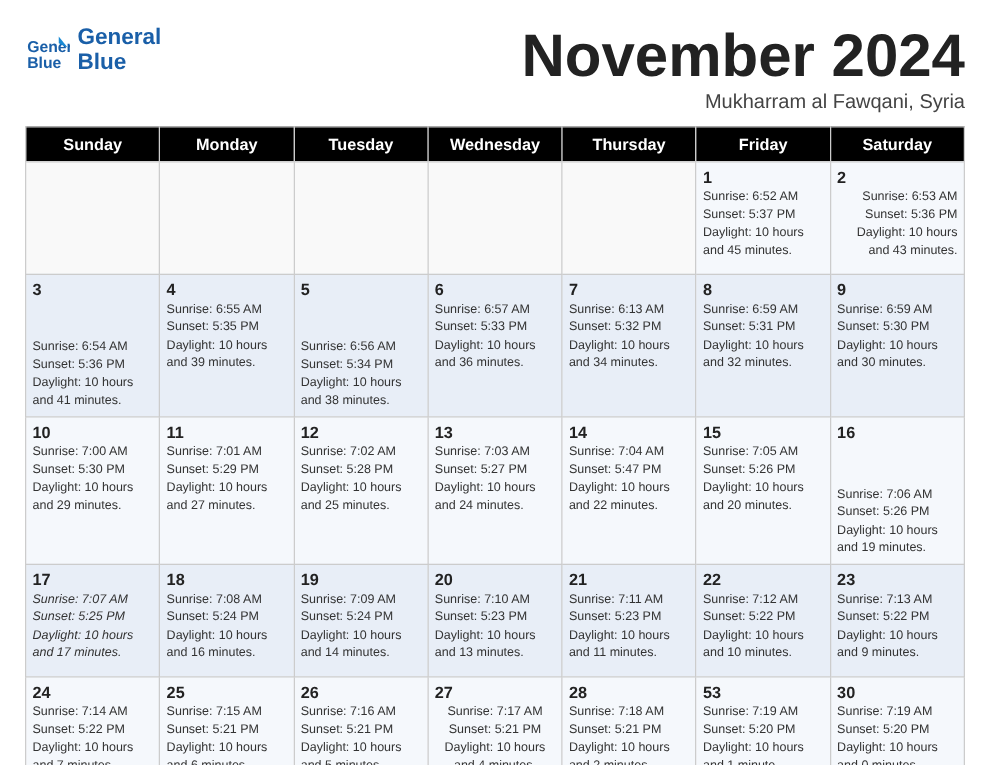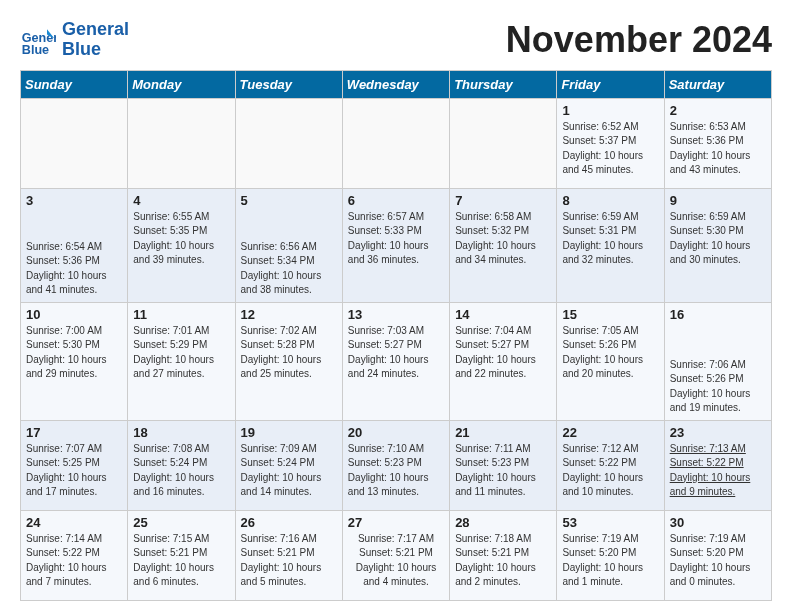--- a/index.html
+++ b/index.html
@@ -30,43 +30,42 @@
       color: #1a5fa8;
     }
     .logo-icon {
       width: 36px;
       height: 36px;
     }
     .title-block {
       text-align: right;
     }
     .calendar-title {
-      font-size: 36px;
+      font-size: 48px;
       font-weight: bold;
       color: #222;
       line-height: 1.1;
     }
     .calendar-subtitle {
       font-size: 16px;
       color: #444;
     }
     table {
       width: 100%;
       border-collapse: collapse;
       table-layout: fixed;
     }
     thead tr th {
-      background-color: #0369a1;
+      background-color: #000000;
       color: #fff;
       font-size: 13px;
       font-weight: bold;
       padding: 6px 4px;
-      text-align: left;
+      text-align: center;
       border: 1px solid #ccc;
-      font-style: italic;
     }
     tbody tr td {
       vertical-align: top;
       border: 1px solid #ccc;
       padding: 4px 5px;
       font-size: 10.5px;
       color: #333;
       height: 90px;
       background: #fff;
     }
@@ -102,20 +101,21 @@
       <text x="2" y="36" font-size="14" font-weight="bold" fill="#1a5fa8">Blue</text>
       <polygon points="30,8 38,18 30,14" fill="#1a8ad4"></polygon>
     </svg>
     <div class="logo-text">
       <div><span>General</span></div>
       <div><span>Blue</span></div>
     </div>
   </div>
   <div class="title-block">
     <div class="calendar-title">November 2024</div>
+    <div class="calendar-subtitle">Mukharram al Fawqani, Syria</div>
   </div>
 </div>
 
 <table>
   <thead>
     <tr>
     <th>Sunday</th>
         <th>Monday</th>
         <th>Tuesday</th>
         <th>Wednesday</th>
@@ -133,21 +133,21 @@
         <td class="empty"></td>
         <td>
           <span class="day-number">1</span>
           <div class="day-info" style="white-space: pre-line;">Sunrise: 6:52 AM
 Sunset: 5:37 PM
 Daylight: 10 hours
 and 45 minutes.</div>
         </td>
         <td>
           <span class="day-number">2</span>
-          <div class="day-info" style="white-space: pre-line;">Sunrise: 6:53 AM
+          <div class="day-info" style="white-space: pre-line; text-align: right;">Sunrise: 6:53 AM
 Sunset: 5:36 PM
 Daylight: 10 hours
 and 43 minutes.</div>
         </td>
       </tr>
       <tr>
         <td>
           <span class="day-number">3</span>
           <div class="day-info" style="white-space: pre-line; margin-top: 32px;">Sunrise: 6:54 AM
 Sunset: 5:36 PM
@@ -170,21 +170,21 @@
         </td>
         <td>
           <span class="day-number">6</span>
           <div class="day-info" style="white-space: pre-line;">Sunrise: 6:57 AM
 Sunset: 5:33 PM
 Daylight: 10 hours
 and 36 minutes.</div>
         </td>
         <td>
           <span class="day-number">7</span>
-          <div class="day-info" style="white-space: pre-line;">Sunrise: 6:58 AM
+          <div class="day-info" style="white-space: pre-line;">Sunrise: 6:13 AM
 Sunset: 5:32 PM
 Daylight: 10 hours
 and 34 minutes.</div>
         </td>
         <td>
           <span class="day-number">8</span>
           <div class="day-info" style="white-space: pre-line;">Sunrise: 6:59 AM
 Sunset: 5:31 PM
 Daylight: 10 hours
 and 32 minutes.</div>
@@ -222,21 +222,21 @@
         <td>
           <span class="day-number">13</span>
           <div class="day-info" style="white-space: pre-line;">Sunrise: 7:03 AM
 Sunset: 5:27 PM
 Daylight: 10 hours
 and 24 minutes.</div>
         </td>
         <td>
           <span class="day-number">14</span>
           <div class="day-info" style="white-space: pre-line;">Sunrise: 7:04 AM
-Sunset: 5:27 PM
+Sunset: 5:47 PM
 Daylight: 10 hours
 and 22 minutes.</div>
         </td>
         <td>
           <span class="day-number">15</span>
           <div class="day-info" style="white-space: pre-line;">Sunrise: 7:05 AM
 Sunset: 5:26 PM
 Daylight: 10 hours
 and 20 minutes.</div>
         </td>
@@ -244,21 +244,21 @@
           <span class="day-number">16</span>
           <div class="day-info" style="white-space: pre-line; margin-top: 36px;">Sunrise: 7:06 AM
 Sunset: 5:26 PM
 Daylight: 10 hours
 and 19 minutes.</div>
         </td>
       </tr>
       <tr>
         <td>
           <span class="day-number">17</span>
-          <div class="day-info" style="white-space: pre-line;">Sunrise: 7:07 AM
+          <div class="day-info" style="white-space: pre-line; font-style: italic;">Sunrise: 7:07 AM
 Sunset: 5:25 PM
 Daylight: 10 hours
 and 17 minutes.</div>
         </td>
         <td>
           <span class="day-number">18</span>
           <div class="day-info" style="white-space: pre-line;">Sunrise: 7:08 AM
 Sunset: 5:24 PM
 Daylight: 10 hours
 and 16 minutes.</div>
@@ -286,21 +286,21 @@
         </td>
         <td>
           <span class="day-number">22</span>
           <div class="day-info" style="white-space: pre-line;">Sunrise: 7:12 AM
 Sunset: 5:22 PM
 Daylight: 10 hours
 and 10 minutes.</div>
         </td>
         <td>
           <span class="day-number">23</span>
-          <div class="day-info" style="white-space: pre-line; text-decoration: underline;">Sunrise: 7:13 AM
+          <div class="day-info" style="white-space: pre-line;">Sunrise: 7:13 AM
 Sunset: 5:22 PM
 Daylight: 10 hours
 and 9 minutes.</div>
         </td>
       </tr>
       <tr>
         <td>
           <span class="day-number">24</span>
           <div class="day-info" style="white-space: pre-line;">Sunrise: 7:14 AM
 Sunset: 5:22 PM

